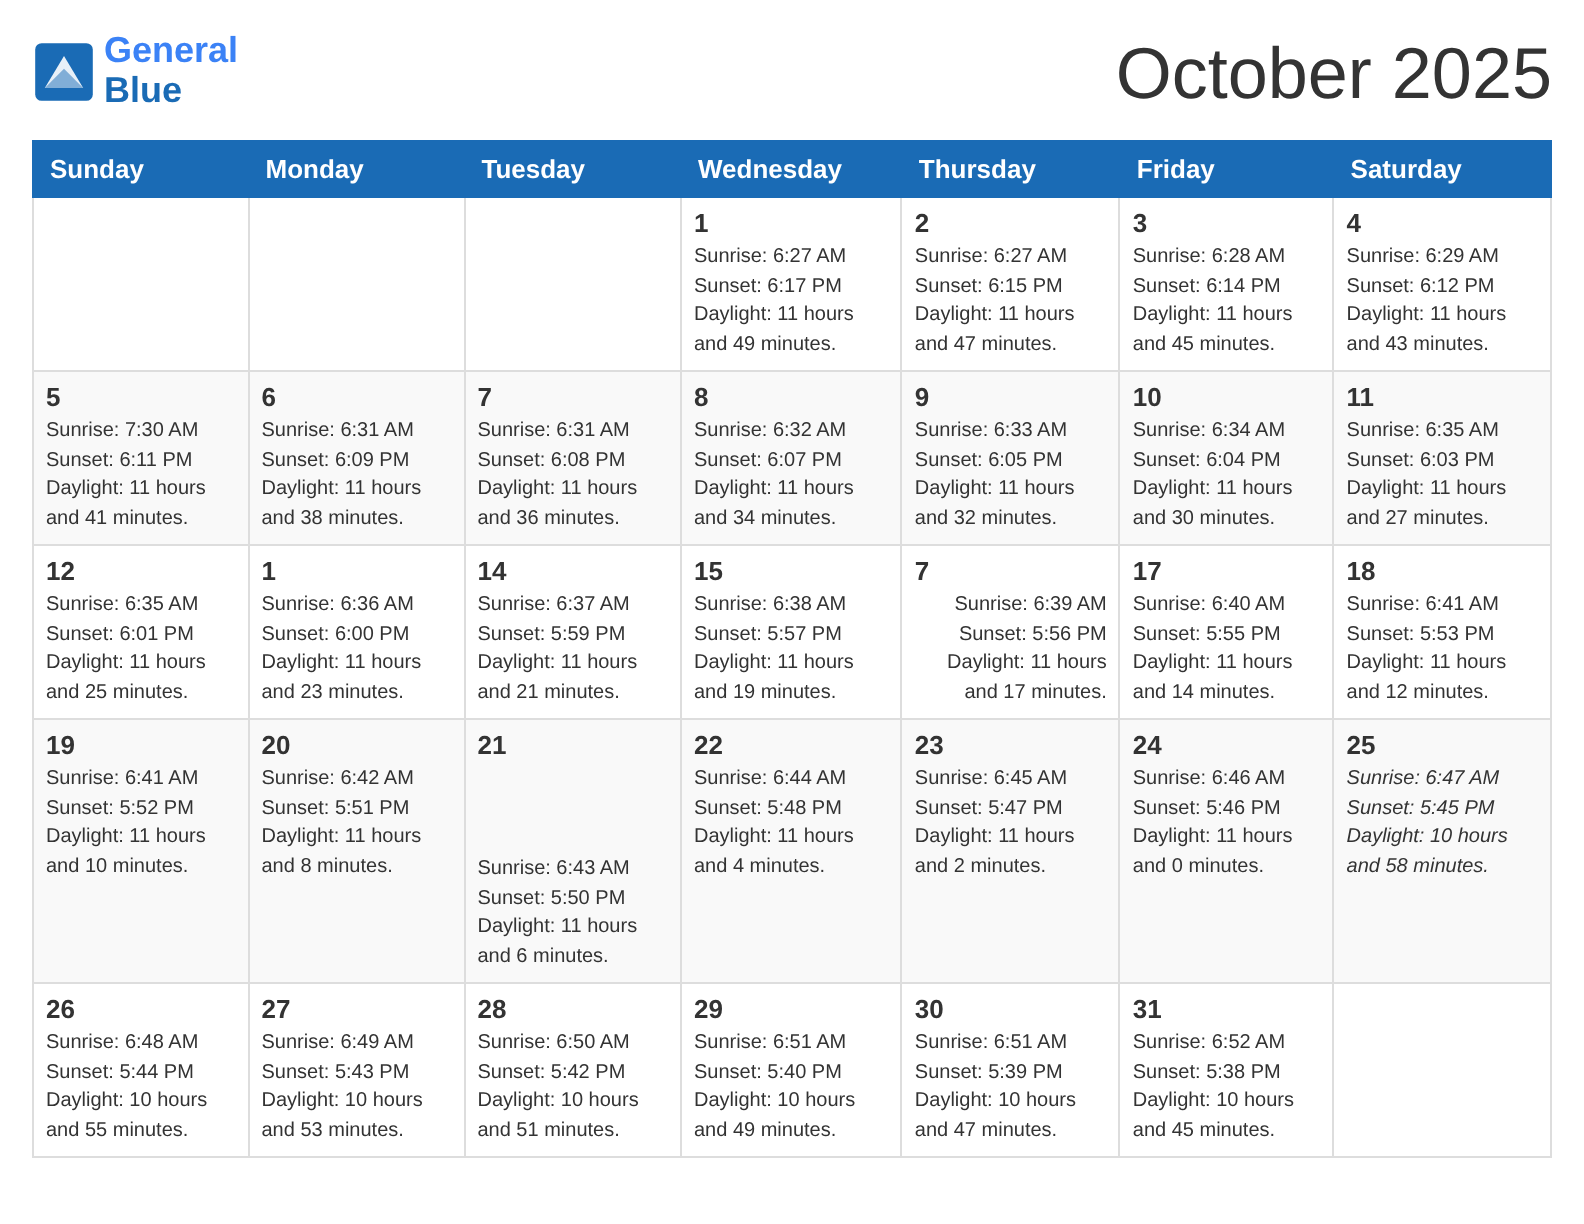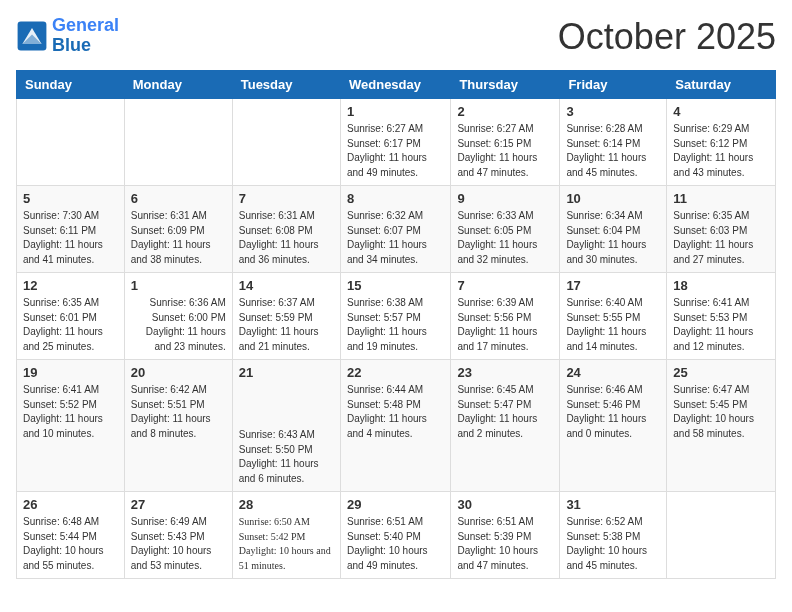--- a/index.html
+++ b/index.html
@@ -201,39 +201,39 @@
       </tr>
       <tr>
         <td>
           <div class="day-number">12</div>
           <div class="day-info" style="white-space: pre-line;">Sunrise: 6:35 AM
 Sunset: 6:01 PM
 Daylight: 11 hours and 25 minutes.</div>
         </td>
         <td>
           <div class="day-number">1</div>
-          <div class="day-info" style="white-space: pre-line; text-align: right;">Sunrise: 6:36 AM
+          <div class="day-info" style="white-space: pre-line;">Sunrise: 6:36 AM
 Sunset: 6:00 PM
 Daylight: 11 hours and 23 minutes.</div>
         </td>
         <td>
           <div class="day-number">14</div>
           <div class="day-info" style="white-space: pre-line;">Sunrise: 6:37 AM
 Sunset: 5:59 PM
 Daylight: 11 hours and 21 minutes.</div>
         </td>
         <td>
           <div class="day-number">15</div>
           <div class="day-info" style="white-space: pre-line;">Sunrise: 6:38 AM
 Sunset: 5:57 PM
 Daylight: 11 hours and 19 minutes.</div>
         </td>
         <td>
           <div class="day-number">7</div>
-          <div class="day-info" style="white-space: pre-line;">Sunrise: 6:39 AM
+          <div class="day-info" style="white-space: pre-line; text-align: right;">Sunrise: 6:39 AM
 Sunset: 5:56 PM
 Daylight: 11 hours and 17 minutes.</div>
         </td>
         <td>
           <div class="day-number">17</div>
           <div class="day-info" style="white-space: pre-line;">Sunrise: 6:40 AM
 Sunset: 5:55 PM
 Daylight: 11 hours and 14 minutes.</div>
         </td>
         <td>
@@ -275,41 +275,41 @@
 Daylight: 11 hours and 2 minutes.</div>
         </td>
         <td>
           <div class="day-number">24</div>
           <div class="day-info" style="white-space: pre-line;">Sunrise: 6:46 AM
 Sunset: 5:46 PM
 Daylight: 11 hours and 0 minutes.</div>
         </td>
         <td>
           <div class="day-number">25</div>
-          <div class="day-info" style="white-space: pre-line;">Sunrise: 6:47 AM
+          <div class="day-info" style="white-space: pre-line; font-style: italic;">Sunrise: 6:47 AM
 Sunset: 5:45 PM
 Daylight: 10 hours and 58 minutes.</div>
         </td>
       </tr>
       <tr>
         <td>
           <div class="day-number">26</div>
           <div class="day-info" style="white-space: pre-line;">Sunrise: 6:48 AM
 Sunset: 5:44 PM
 Daylight: 10 hours and 55 minutes.</div>
         </td>
         <td>
           <div class="day-number">27</div>
           <div class="day-info" style="white-space: pre-line;">Sunrise: 6:49 AM
 Sunset: 5:43 PM
 Daylight: 10 hours and 53 minutes.</div>
         </td>
         <td>
           <div class="day-number">28</div>
-          <div class="day-info" style="white-space: pre-line; font-family: Liberation Serif, serif;">Sunrise: 6:50 AM
+          <div class="day-info" style="white-space: pre-line;">Sunrise: 6:50 AM
 Sunset: 5:42 PM
 Daylight: 10 hours and 51 minutes.</div>
         </td>
         <td>
           <div class="day-number">29</div>
           <div class="day-info" style="white-space: pre-line;">Sunrise: 6:51 AM
 Sunset: 5:40 PM
 Daylight: 10 hours and 49 minutes.</div>
         </td>
         <td>

